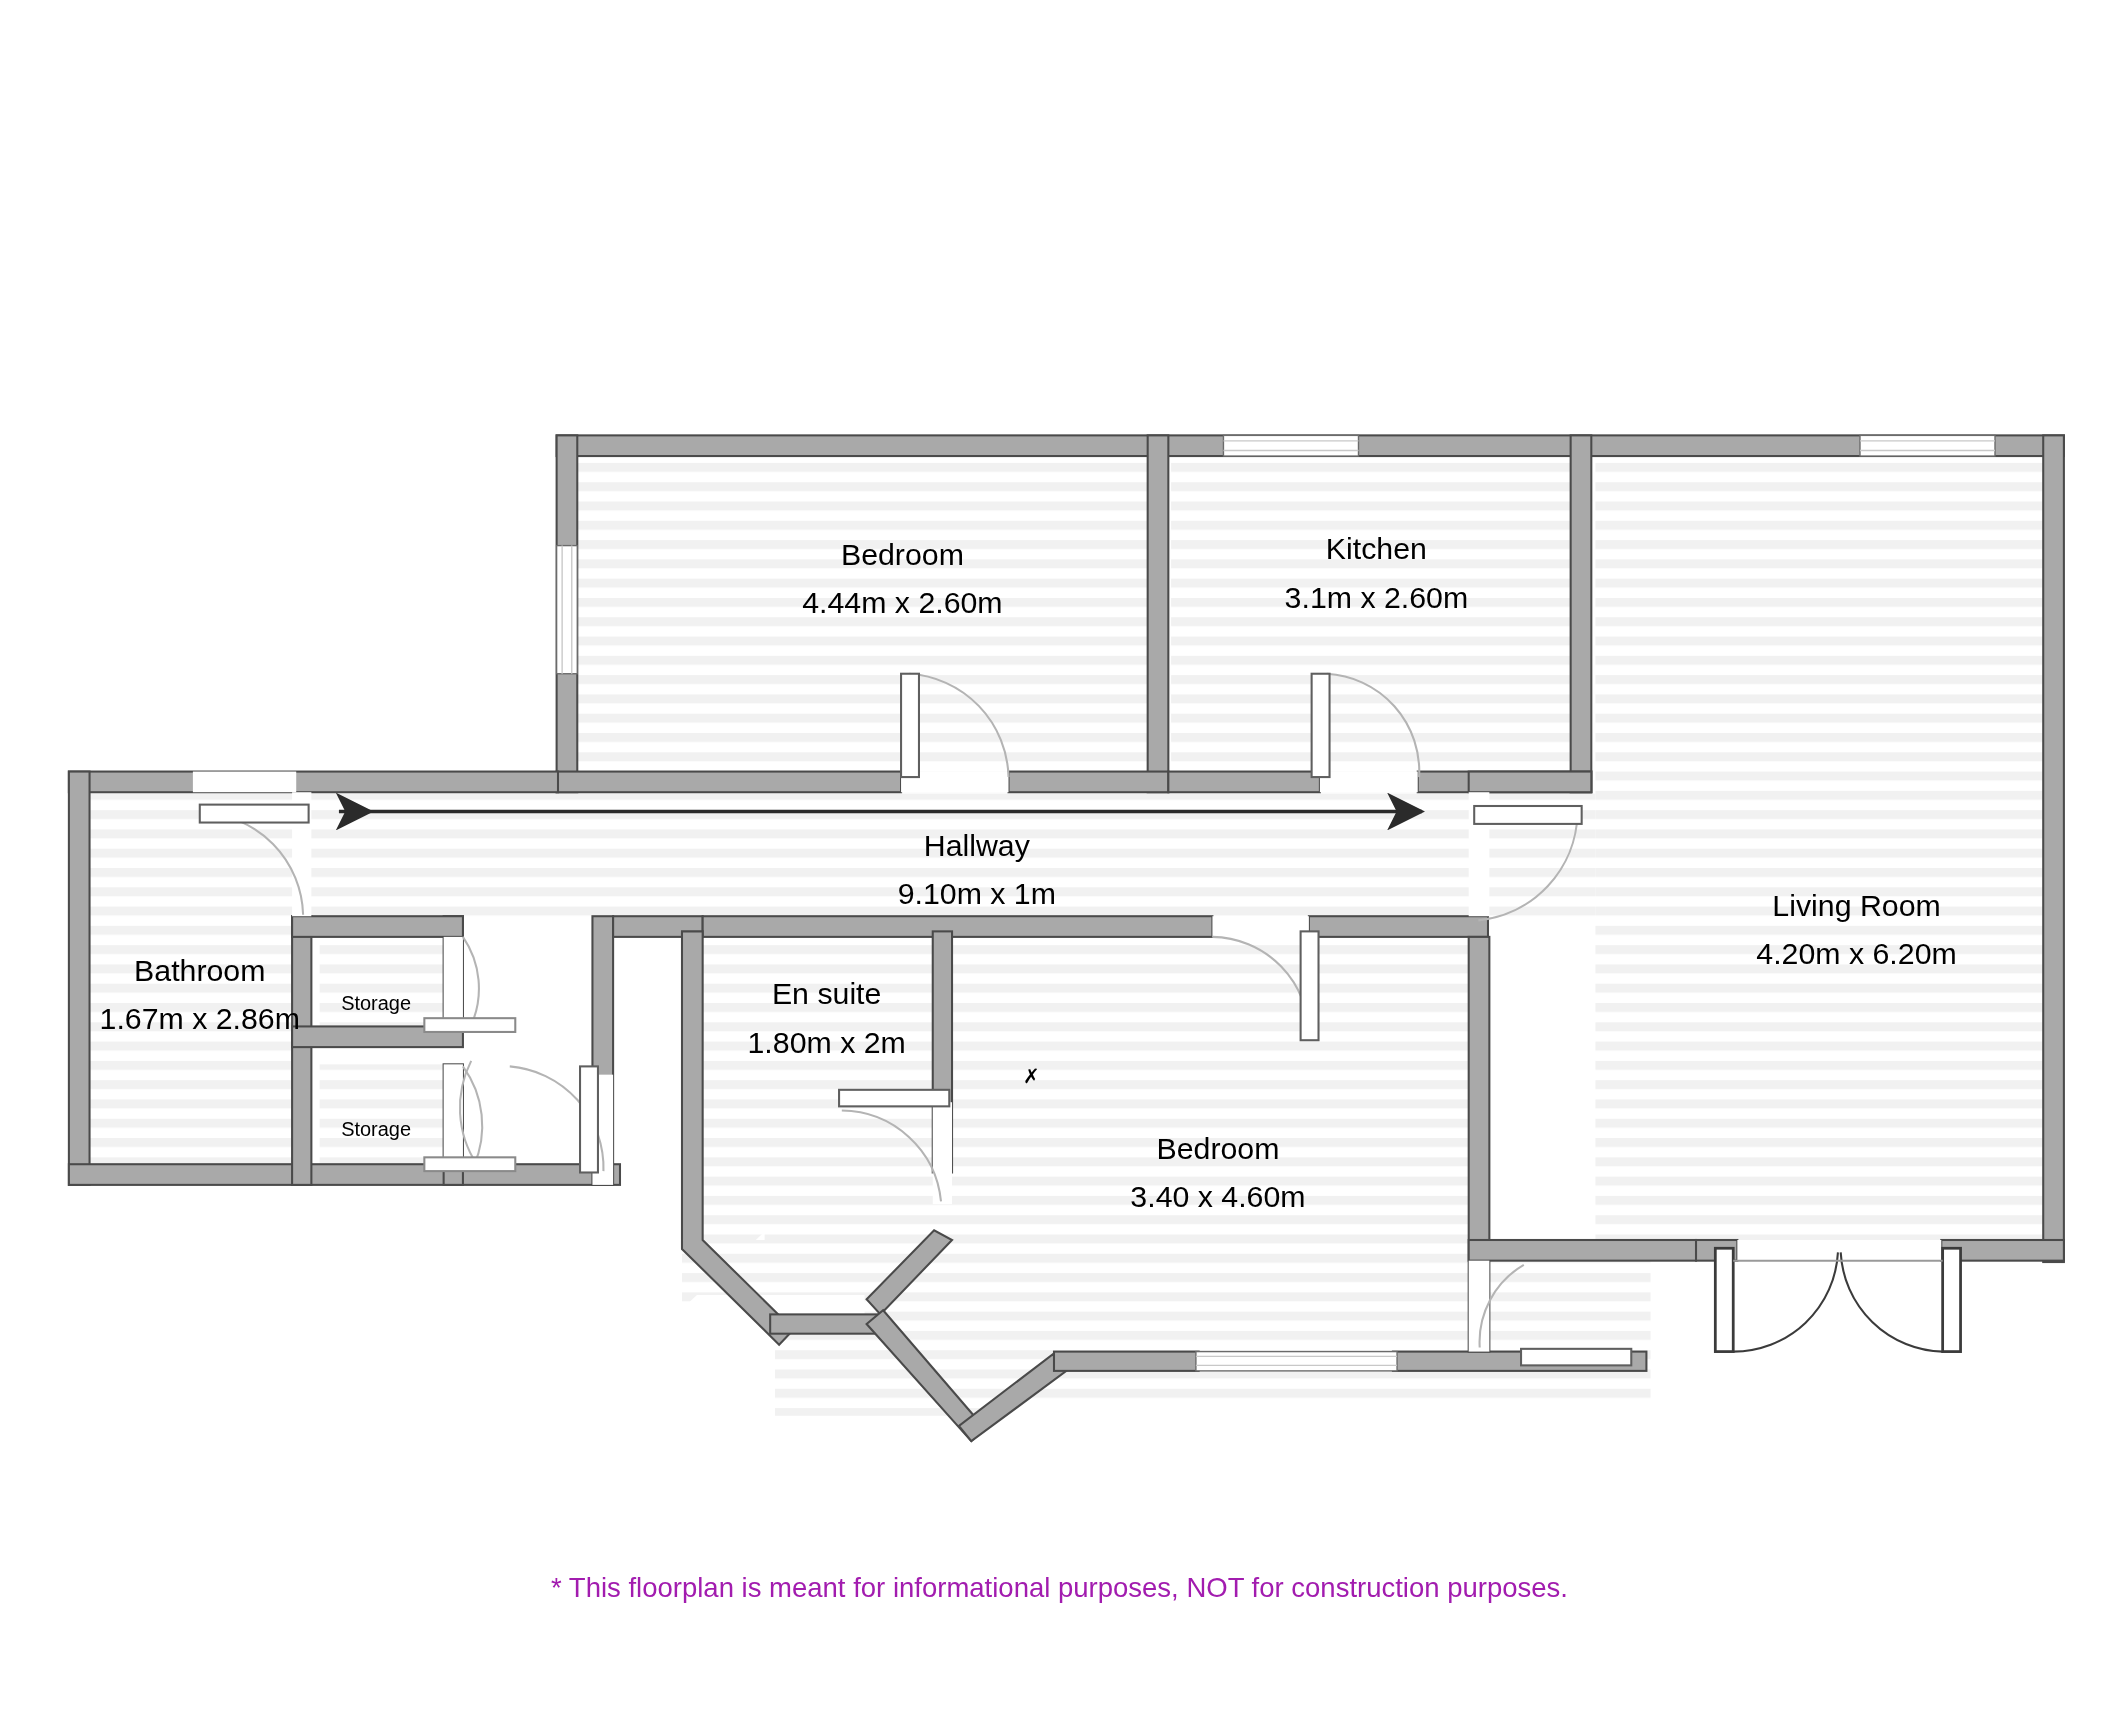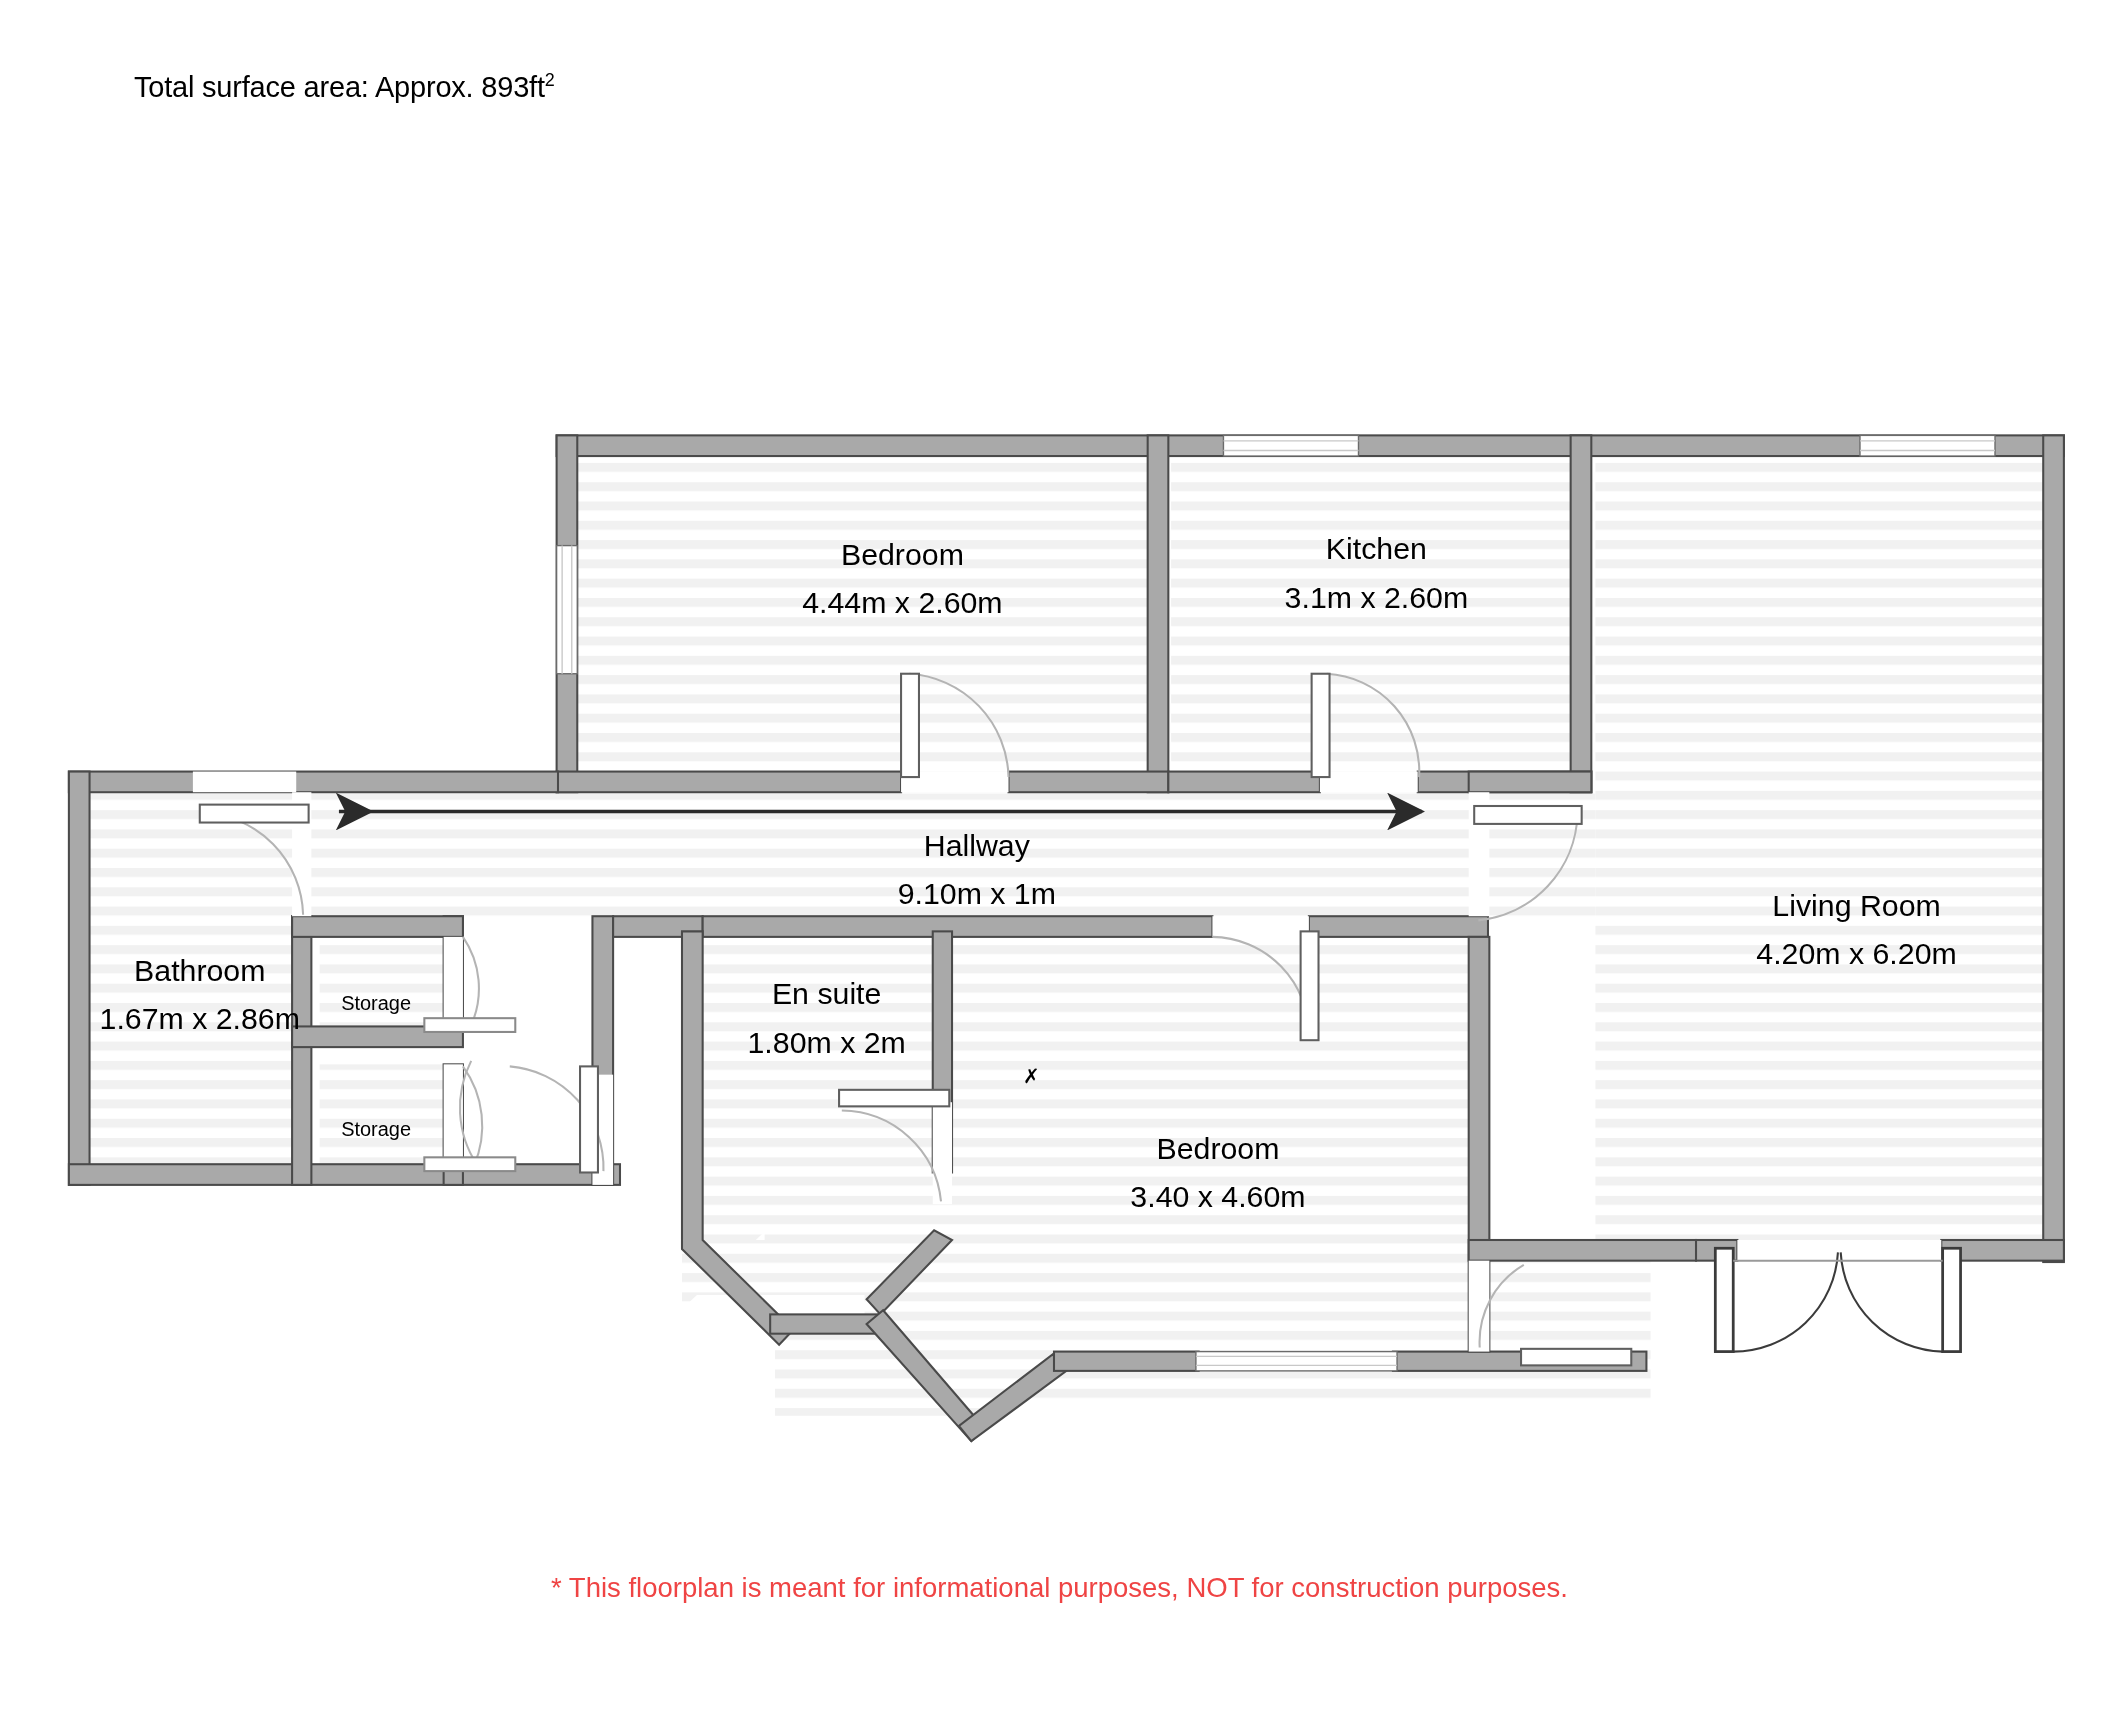--- a/index.html
+++ b/index.html
@@ -37,21 +37,21 @@
     line-height: 0;
   }
   .footer {
     position: absolute;
     left: 0;
     right: 0;
     top: 1570px;
     text-align: center;
     font-size: 27.5px;
     line-height: 1.32;
-    color: #ef4444;
+    color: #a21caf;
     font-family: "Liberation Sans", sans-serif;
   }
   .footer div { white-space: pre; }
   svg#floorplan {
     position: absolute;
     left: 0;
     top: 0;
     width: 2119px;
     height: 1736px;
     display: block;
@@ -68,23 +68,20 @@
     fill: #000000;
     text-anchor: middle;
     font-size: 29px;
   }
 </style>
 </head>
 <body>
 
 <div id="plan-root">
 
-  <div class="page-title">
-    <span>Total surface area: Approx. 893ft</span><sup>2</sup>
-  </div>
 
   <svg id="floorplan" viewBox="0 0 3076 2520">
     <defs>
       <pattern id="floorHatch" width="8" height="28" patternUnits="userSpaceOnUse">
         <rect x="0" y="0" width="8" height="28" fill="#ffffff"></rect>
         <rect x="0" y="0" width="8" height="13" fill="#f1f1f1"></rect>
       </pattern>
       <marker id="arrowStart" viewBox="0 0 12 12" refX="11" refY="6" markerWidth="11" markerHeight="11" orient="auto-start-reverse">
         <path d="M 12 0 L 0 6 L 12 12 L 9 6 Z" fill="#2b2b2b"></path>
       </marker>

